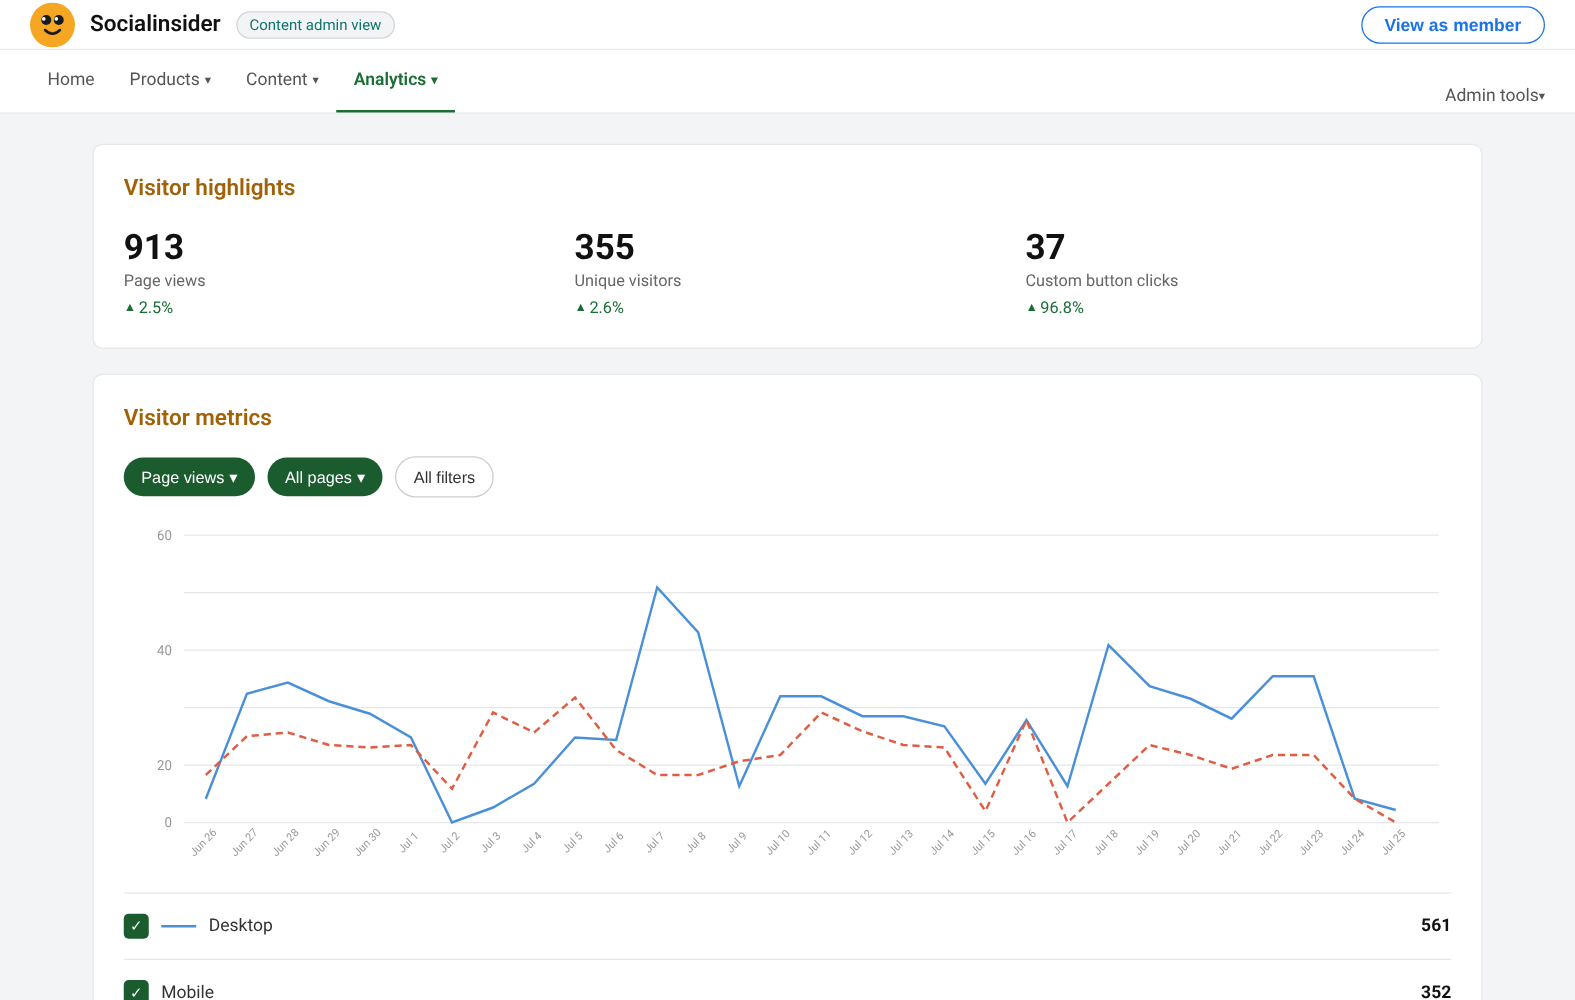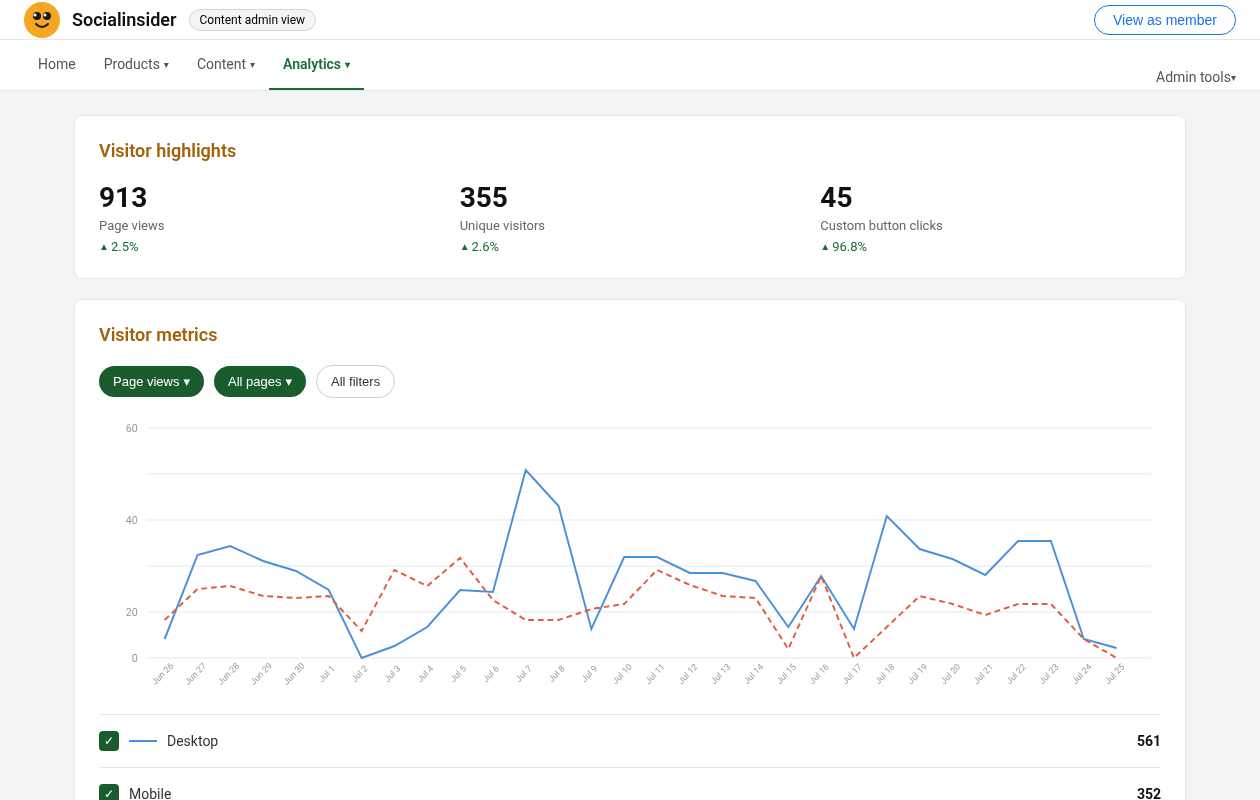--- a/index.html
+++ b/index.html
@@ -3,22 +3,22 @@
   <meta charset="utf-8">
   <style>
     * { box-sizing: border-box; margin: 0; padding: 0; }
     body { font-family: -apple-system, BlinkMacSystemFont, 'Segoe UI', Roboto, sans-serif; background: #f3f4f6; color: #1a1a1a; font-size: 14px; }
 
     
     .header { background: #fff; border-bottom: 1px solid #e5e7eb; padding: 0 24px; display: flex; align-items: center; justify-content: space-between; height: 40px; }
     .header-left { display: flex; align-items: center; gap: 12px; }
     .logo { width: 36px; height: 36px; }
     .brand-name { font-size: 18px; font-weight: 600; color: #111; }
-    .admin-badge { background: #f3f4f6; border: 1px solid #d1d5db; border-radius: 20px; padding: 3px 10px; font-size: 12px; color: #000000; }
-    .view-as-member-btn { border: 1.5px solid #1a73e8; border-radius: 20px; padding: 6px 18px; color: #1a73e8; background: #fff; font-size: 14px; cursor: pointer; font-weight: 400; }
+    .admin-badge { background: #f3f4f6; border: 1px solid #d1d5db; border-radius: 20px; padding: 3px 10px; font-size: 12px; color: #0f766e; }
+    .view-as-member-btn { border: 1.5px solid #1a73e8; border-radius: 20px; padding: 6px 18px; color: #1a73e8; background: #fff; font-size: 14px; cursor: pointer; font-weight: 700; }
 
     
     .nav { background: #fff; border-bottom: 1px solid #e5e7eb; padding: 0 24px; display: flex; align-items: center; justify-content: space-between; }
     .nav-left { display: flex; align-items: flex-start; }
     .nav-item { padding: 16px 14px; font-size: 14px; color: #555; cursor: pointer; position: relative; display: flex; align-items: center; gap: 4px; text-decoration: none; }
     .nav-item.active { color: #1a6e34; font-weight: 600; border-bottom: 2.5px solid #1a6e34; }
     .nav-item .chevron { font-size: 10px; }
     .nav-badge { background: #e53e3e; color: #fff; border-radius: 10px; padding: 1px 6px; font-size: 11px; font-weight: 600; margin-left: 4px; }
     .nav-right { display: flex; align-items: center; gap: 0; font-size: 14px; color: #555; cursor: pointer; margin-top: 24px; }
     .nav-right .chevron { font-size: 10px; }
@@ -109,21 +109,21 @@
         <div class="highlight-number">913</div>
         <div class="highlight-label">Page views</div>
         <div class="highlight-change">2.5%</div>
       </div>
       <div class="highlight-item">
         <div class="highlight-number">355</div>
         <div class="highlight-label">Unique visitors</div>
         <div class="highlight-change">2.6%</div>
       </div>
       <div class="highlight-item">
-        <div class="highlight-number">45</div>
+        <div class="highlight-number">37</div>
         <div class="highlight-label">Custom button clicks</div>
         <div class="highlight-change">96.8%</div>
       </div>
     </div>
   </div>
 
   <div class="card">
     <div class="card-title">Visitor metrics</div>
     <div class="metrics-controls">
       <button class="btn-dark">

